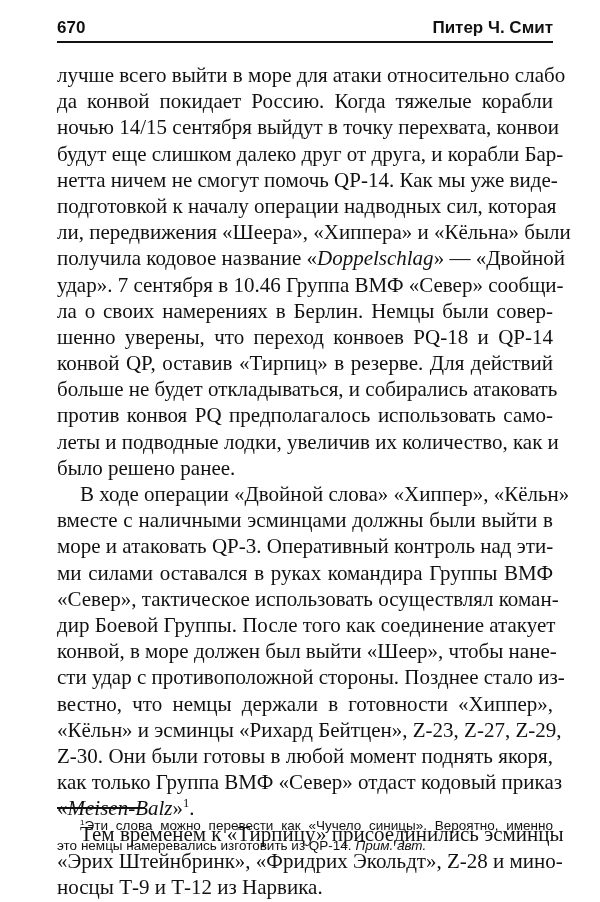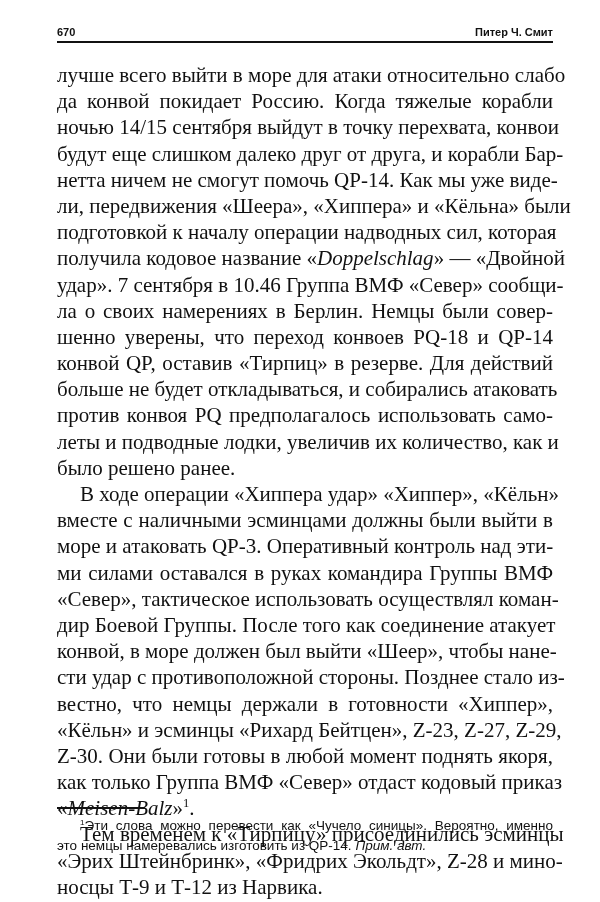--- a/index.html
+++ b/index.html
@@ -1,20 +1,20 @@
 <!DOCTYPE html>
 <html><head>
 <meta charset="utf-8">
 <style>
   html, body { margin: 0; padding: 0; background: #ffffff; }
   body { width: 600px; height: 902px; position: relative; overflow: hidden; color: #111; }
   .page { position: absolute; left: 57px; top: 0; width: 496px; }
   .running-head {
     position: absolute; left: 0; top: 20px; width: 496px; height: 18px;
-    font-family: "Liberation Sans", sans-serif; font-weight: bold; font-size: 11px;
+    font-family: "Liberation Sans", sans-serif; font-weight: bold; font-size: 17px;
     display: flex; justify-content: space-between; align-items: flex-end;
   }
   .head-rule { position: absolute; left: 0; top: 41px; width: 496px; height: 2px; background: #111; }
   .body-text {
     position: absolute; left: 0; top: 62px; width: 496px;
     font-family: "Liberation Serif", serif; font-size: 21px; line-height: 26.2px;
     text-align: justify; hyphens: manual;
   }
   .line { display: block; text-align: justify; text-align-last: justify; white-space: nowrap; height: 26.2px; }
   .line.last { text-align-last: left; }
@@ -38,33 +38,33 @@
     <span>Питер Ч. Смит</span>
   </div>
   <div class="head-rule"></div>
 
   <div class="body-text">
     <span class="line">лучше всего выйти в море для атаки относительно слабо</span>
     <span class="line">да конвой покидает Россию. Когда тяжелые корабли</span>
     <span class="line">ночью 14/15 сентября выйдут в точку перехвата, конвои</span>
     <span class="line">будут еще слишком далеко друг от друга, и корабли Бар-</span>
     <span class="line">нетта ничем не смогут помочь QP-14. Как мы уже виде-</span>
+    <span class="line">подготовкой к началу операции надводных сил, которая</span>
     <span class="line">ли, передвижения «Шеера», «Хиппера» и «Кёльна» были</span>
-    <span class="line">подготовкой к началу операции надводных сил, которая</span>
     <span class="line"><span>получила кодовое название</span> <span>«</span><i>Doppelschlag</i><span>»</span> <span>— «Двойной</span></span>
     <span class="line">удар». 7 сентября в 10.46 Группа ВМФ «Север» сообщи-</span>
     <span class="line">ла о своих намерениях в Берлин. Немцы были совер-</span>
     <span class="line">шенно уверены, что переход конвоев PQ-18 и QP-14</span>
     <span class="line">конвой QP, оставив «Тирпиц» в резерве. Для действий</span>
     <span class="line">больше не будет откладываться, и собирались атаковать</span>
     <span class="line">против конвоя PQ предполагалось использовать само-</span>
     <span class="line">леты и подводные лодки, увеличив их количество, как и</span>
     <span class="line last">было решено ранее.</span>
 
-    <span class="line indent">В ходе операции «Хиппера удар» «Хиппер», «Кёльн»</span>
+    <span class="line indent">В ходе операции «Двойной слова» «Хиппер», «Кёльн»</span>
     <span class="line">вместе с наличными эсминцами должны были выйти в</span>
     <span class="line">море и атаковать QP-3. Оперативный контроль над эти-</span>
     <span class="line">ми силами оставался в руках командира Группы ВМФ</span>
     <span class="line">«Север», тактическое использовать осуществлял коман-</span>
     <span class="line">дир Боевой Группы. После того как соединение атакует</span>
     <span class="line">конвой, в море должен был выйти «Шеер», чтобы нане-</span>
     <span class="line">сти удар с противоположной стороны. Позднее стало из-</span>
     <span class="line">вестно, что немцы держали в готовности «Хиппер»,</span>
     <span class="line">«Кёльн» и эсминцы «Рихард Бейтцен», Z-23, Z-27, Z-29,</span>
     <span class="line">Z-30. Они были готовы в любой момент поднять якоря,</span>

